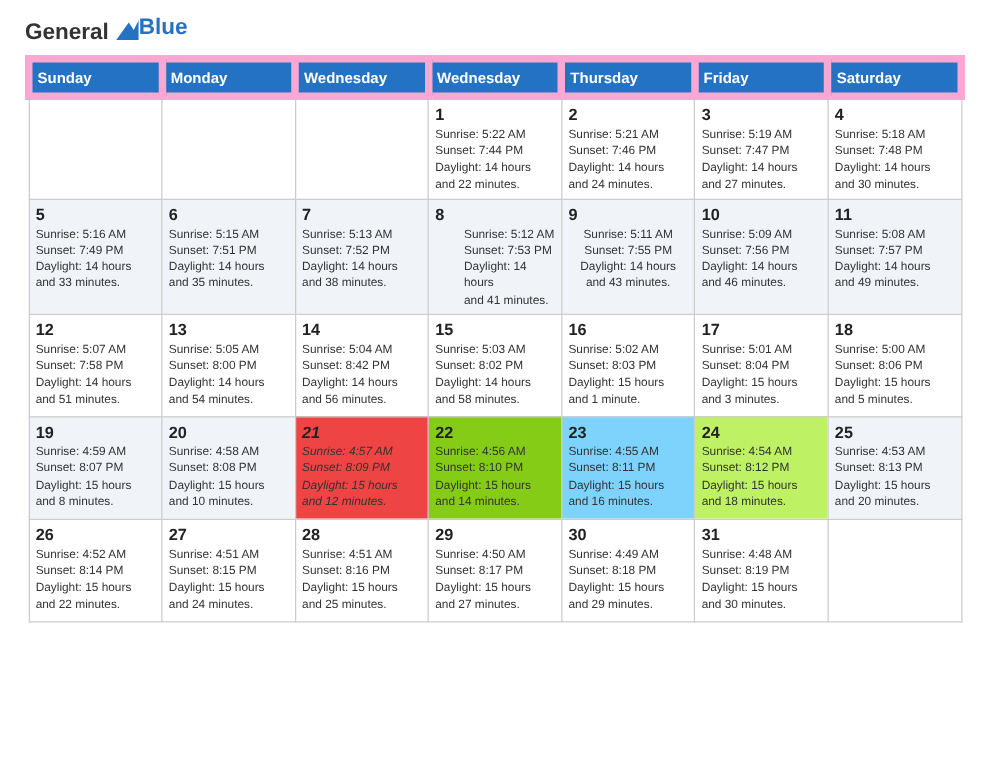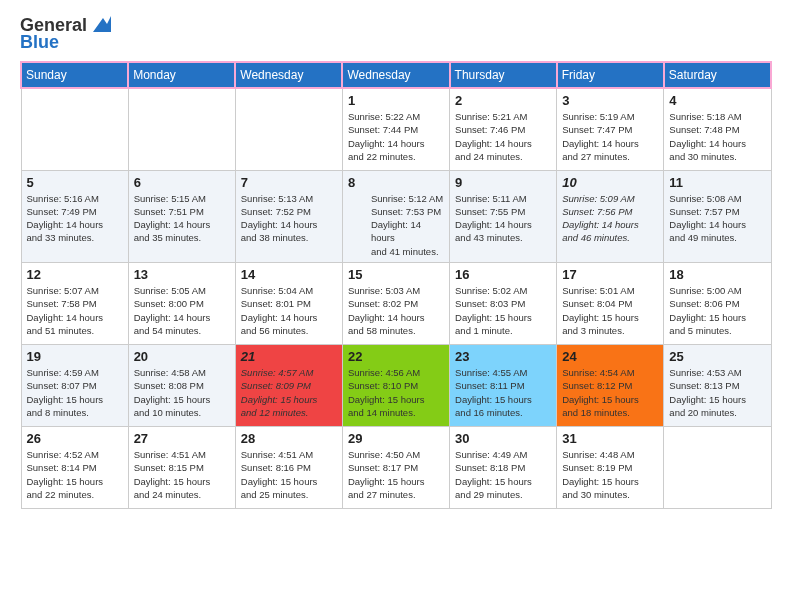--- a/index.html
+++ b/index.html
@@ -15,21 +15,21 @@
       padding: 15px 20px 10px 20px;
     }
     .header-row {
       display: flex;
       justify-content: space-between;
       align-items: flex-start;
       margin-bottom: 8px;
     }
     .logo {
       display: flex;
-      flex-direction: column;
+      flex-direction: row;
       align-items: flex-start;
     }
     .title-block {
       text-align: right;
     }
     .main-title {
       font-size: 32px;
       font-weight: bold;
       color: #222;
     }
@@ -39,24 +39,24 @@
     }
     .calendar {
       width: 100%;
       border-collapse: collapse;
       table-layout: fixed;
     }
     .calendar th {
       background: #2472c4;
       color: #fff;
       font-size: 12px;
-      font-weight: normal;
+      font-weight: bold;
       padding: 5px 4px;
       text-align: left;
-      border: 2px solid #f9a8d4;
+      border: 6px solid #f9a8d4;
     }
     .calendar td {
       border: 1px solid #ccc;
       vertical-align: top;
       padding: 4px 5px;
       font-size: 10px;
       color: #222;
       height: 82px;
       background: #fff;
     }
@@ -169,26 +169,26 @@
           </td>
           <td style="background: rgb(240, 244, 249);">
             <span class="day-num">8</span>
             <div class="day-info" style="white-space: pre-line; margin-left: 23px;">Sunrise: 5:12 AM
 Sunset: 7:53 PM
 Daylight: 14 hours
 and 41 minutes.</div>
           </td>
           <td style="background: rgb(240, 244, 249);">
             <span class="day-num">9</span>
-            <div class="day-info" style="white-space: pre-line;">Sunrise: 5:11 AM
+            <div class="day-info" style="white-space: pre-line; text-align: center;">Sunrise: 5:11 AM
 Sunset: 7:55 PM
 Daylight: 14 hours
 and 43 minutes.</div>
           </td>
-          <td style="background: rgb(240, 244, 249); font-style: italic;">
+          <td style="background: rgb(240, 244, 249);">
             <span class="day-num">10</span>
             <div class="day-info" style="white-space: pre-line;">Sunrise: 5:09 AM
 Sunset: 7:56 PM
 Daylight: 14 hours
 and 46 minutes.</div>
           </td>
           <td style="background: rgb(240, 244, 249);">
             <span class="day-num">11</span>
             <div class="day-info" style="white-space: pre-line;">Sunrise: 5:08 AM
 Sunset: 7:57 PM
@@ -207,21 +207,21 @@
           <td>
             <span class="day-num">13</span>
             <div class="day-info" style="white-space: pre-line;">Sunrise: 5:05 AM
 Sunset: 8:00 PM
 Daylight: 14 hours
 and 54 minutes.</div>
           </td>
           <td>
             <span class="day-num">14</span>
             <div class="day-info" style="white-space: pre-line;">Sunrise: 5:04 AM
-Sunset: 8:01 PM
+Sunset: 8:42 PM
 Daylight: 14 hours
 and 56 minutes.</div>
           </td>
           <td>
             <span class="day-num">15</span>
             <div class="day-info" style="white-space: pre-line;">Sunrise: 5:03 AM
 Sunset: 8:02 PM
 Daylight: 14 hours
 and 58 minutes.</div>
           </td>
@@ -276,21 +276,21 @@
 Daylight: 15 hours
 and 14 minutes.</div>
           </td>
           <td style="background: #7dd3fc;">
             <span class="day-num">23</span>
             <div class="day-info" style="white-space: pre-line;">Sunrise: 4:55 AM
 Sunset: 8:11 PM
 Daylight: 15 hours
 and 16 minutes.</div>
           </td>
-          <td style="background: #f97316;">
+          <td style="background: #bef264;">
             <span class="day-num">24</span>
             <div class="day-info" style="white-space: pre-line;">Sunrise: 4:54 AM
 Sunset: 8:12 PM
 Daylight: 15 hours
 and 18 minutes.</div>
           </td>
           <td style="background: rgb(240, 244, 249);">
             <span class="day-num">25</span>
             <div class="day-info" style="white-space: pre-line;">Sunrise: 4:53 AM
 Sunset: 8:13 PM

